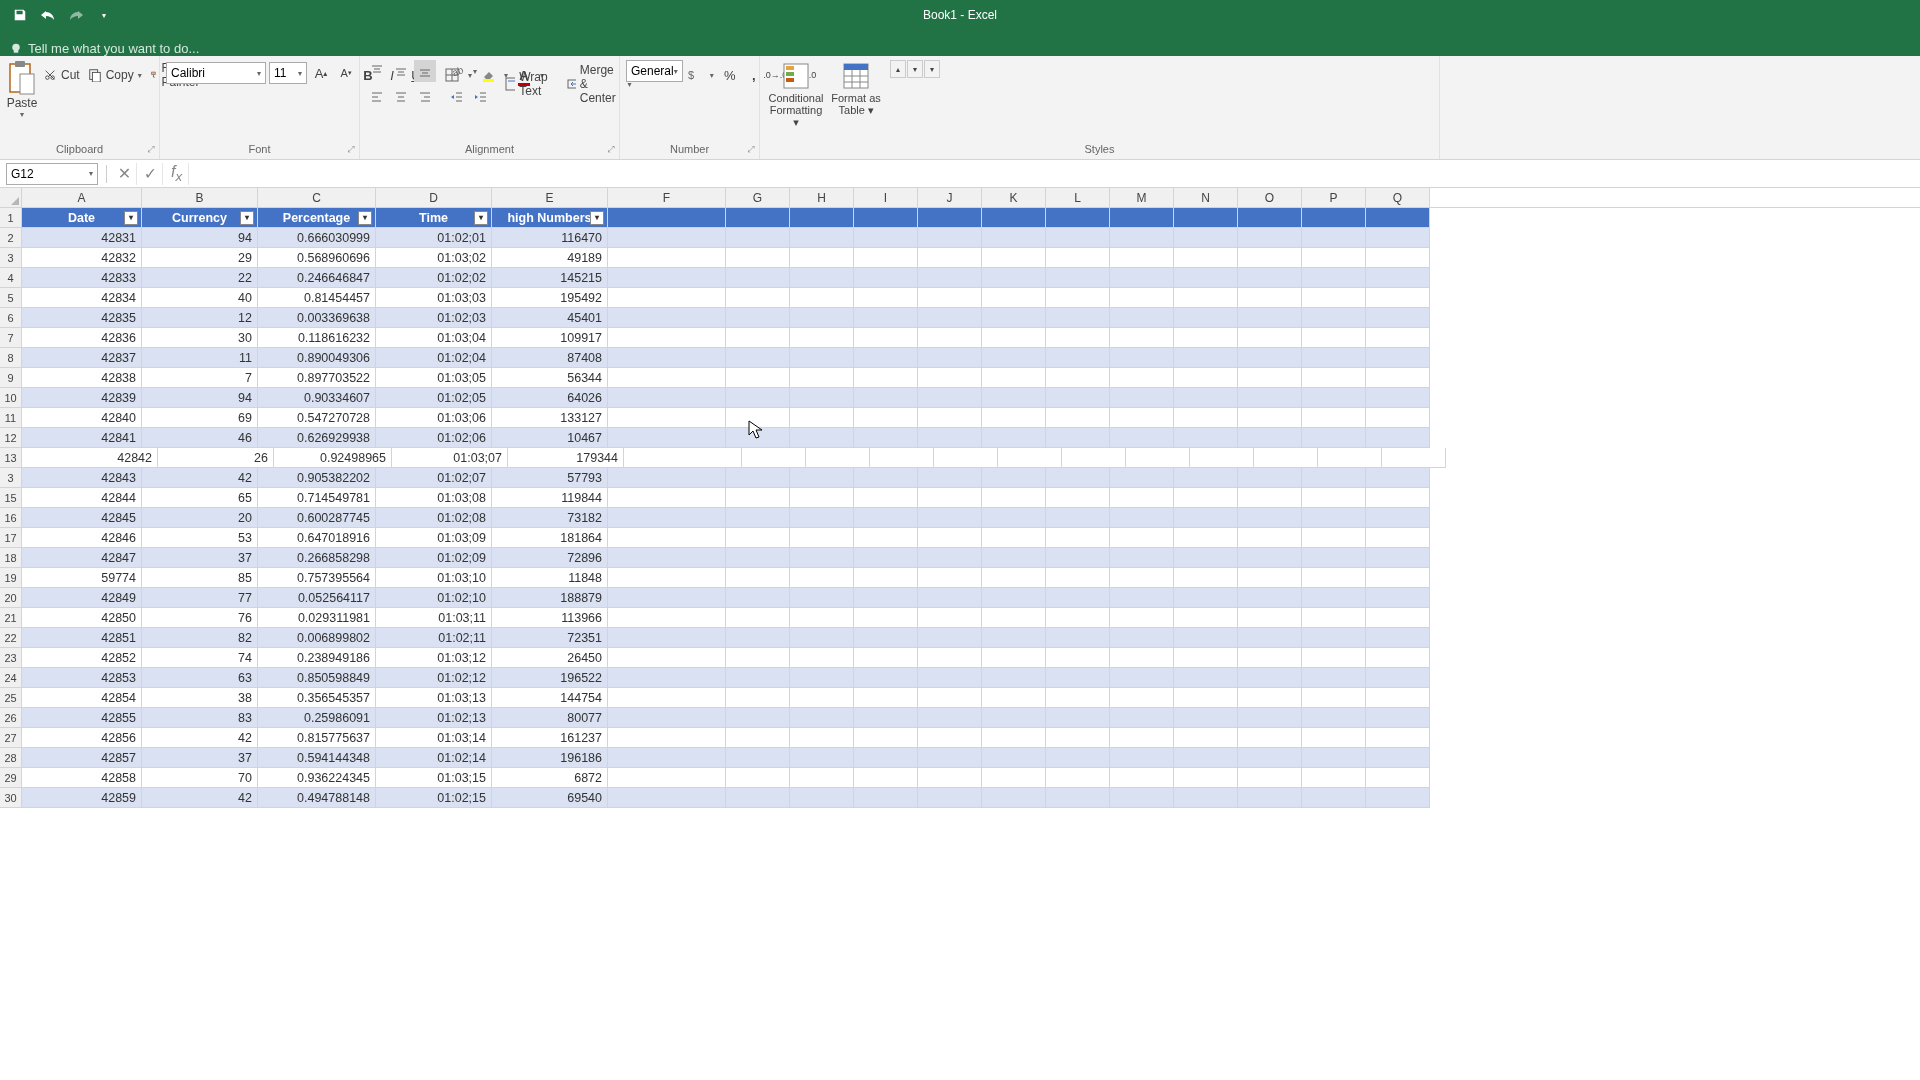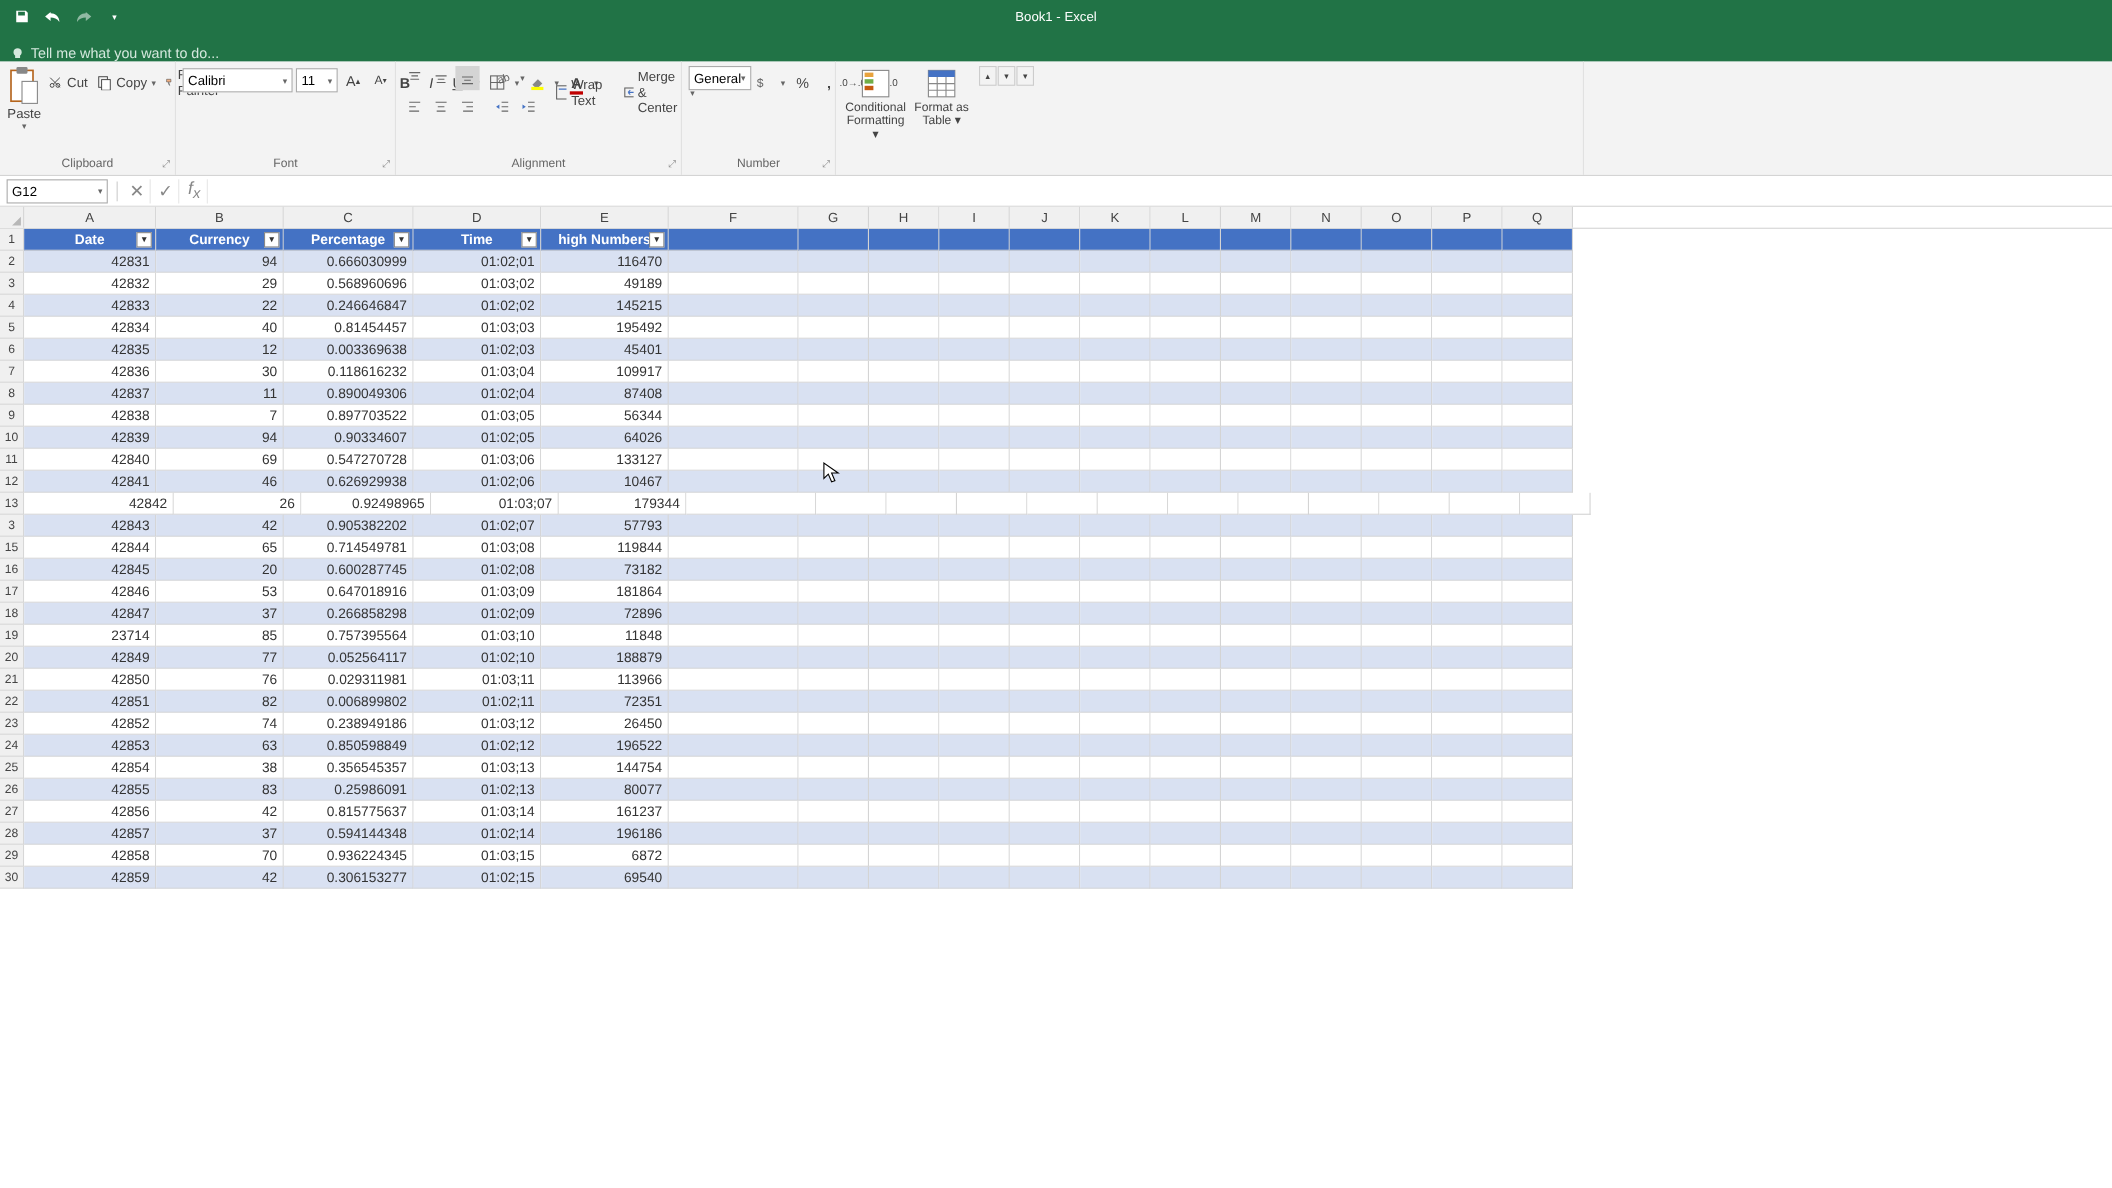--- a/index.html
+++ b/index.html
@@ -342,20 +342,21 @@
             <line x1="20" y1="10" x2="20" y2="28" stroke="#888"></line>
           </svg>
         <span style="text-align:center;line-height:1.1">Format as<br>Table ▾</span>
       </div>
       <div class="vstack" style="margin-left:4px; gap:1px; margin-top:2px">
         <div class="sbtn" style="width:16px;height:18px;border:1px solid #ccc;font-size:8px">▴</div>
         <div class="sbtn" style="width:16px;height:18px;border:1px solid #ccc;font-size:8px">▾</div>
         <div class="sbtn" style="width:16px;height:18px;border:1px solid #ccc;font-size:8px">▾</div>
       </div>
     </div>
+    <div class="group-label">Styles</div>
   </div>
 </div>
 
 <div class="formula-bar-row">
   <div class="name-box">
       <span>G12</span>
       <span class="drop-arrow">▾</span>
     </div>
   <div class="fx-btns">
     <div style="width:1px;height:18px;background:#ccc;margin:0 4px"></div>
@@ -745,21 +746,21 @@
         <div class="cell" style="width: 64px;"></div>
         <div class="cell" style="width: 64px;"></div>
         <div class="cell" style="width: 64px;"></div>
         <div class="cell" style="width: 64px;"></div>
         <div class="cell" style="width: 64px;"></div>
         <div class="cell" style="width: 64px;"></div>
         <div class="cell" style="width: 64px;"></div>
       </div>
       <div class="row">
         <div class="row-h">19</div>
-        <div class="cell" style="width: 120px;">23714</div>
+        <div class="cell" style="width: 120px;">59774</div>
         <div class="cell" style="width: 116px;">85</div>
         <div class="cell" style="width: 118px;">0.757395564</div>
         <div class="cell" style="width: 116px; justify-content: flex-end;">01:03;10</div>
         <div class="cell" style="width: 116px;">11848</div>
         <div class="cell" style="width: 118px;"></div>
         <div class="cell" style="width: 64px;"></div>
         <div class="cell" style="width: 64px;"></div>
         <div class="cell" style="width: 64px;"></div>
         <div class="cell" style="width: 64px;"></div>
         <div class="cell" style="width: 64px;"></div>
@@ -967,21 +968,21 @@
         <div class="cell" style="width: 64px;"></div>
         <div class="cell" style="width: 64px;"></div>
         <div class="cell" style="width: 64px;"></div>
         <div class="cell" style="width: 64px;"></div>
         <div class="cell" style="width: 64px;"></div>
       </div>
       <div class="row banded">
         <div class="row-h">30</div>
         <div class="cell" style="width: 120px;">42859</div>
         <div class="cell" style="width: 116px;">42</div>
-        <div class="cell" style="width: 118px;">0.306153277</div>
+        <div class="cell" style="width: 118px;">0.494788148</div>
         <div class="cell" style="width: 116px; justify-content: flex-end;">01:02;15</div>
         <div class="cell" style="width: 116px;">69540</div>
         <div class="cell" style="width: 118px;"></div>
         <div class="cell" style="width: 64px;"></div>
         <div class="cell" style="width: 64px;"></div>
         <div class="cell" style="width: 64px;"></div>
         <div class="cell" style="width: 64px;"></div>
         <div class="cell" style="width: 64px;"></div>
         <div class="cell" style="width: 64px;"></div>
         <div class="cell" style="width: 64px;"></div>

